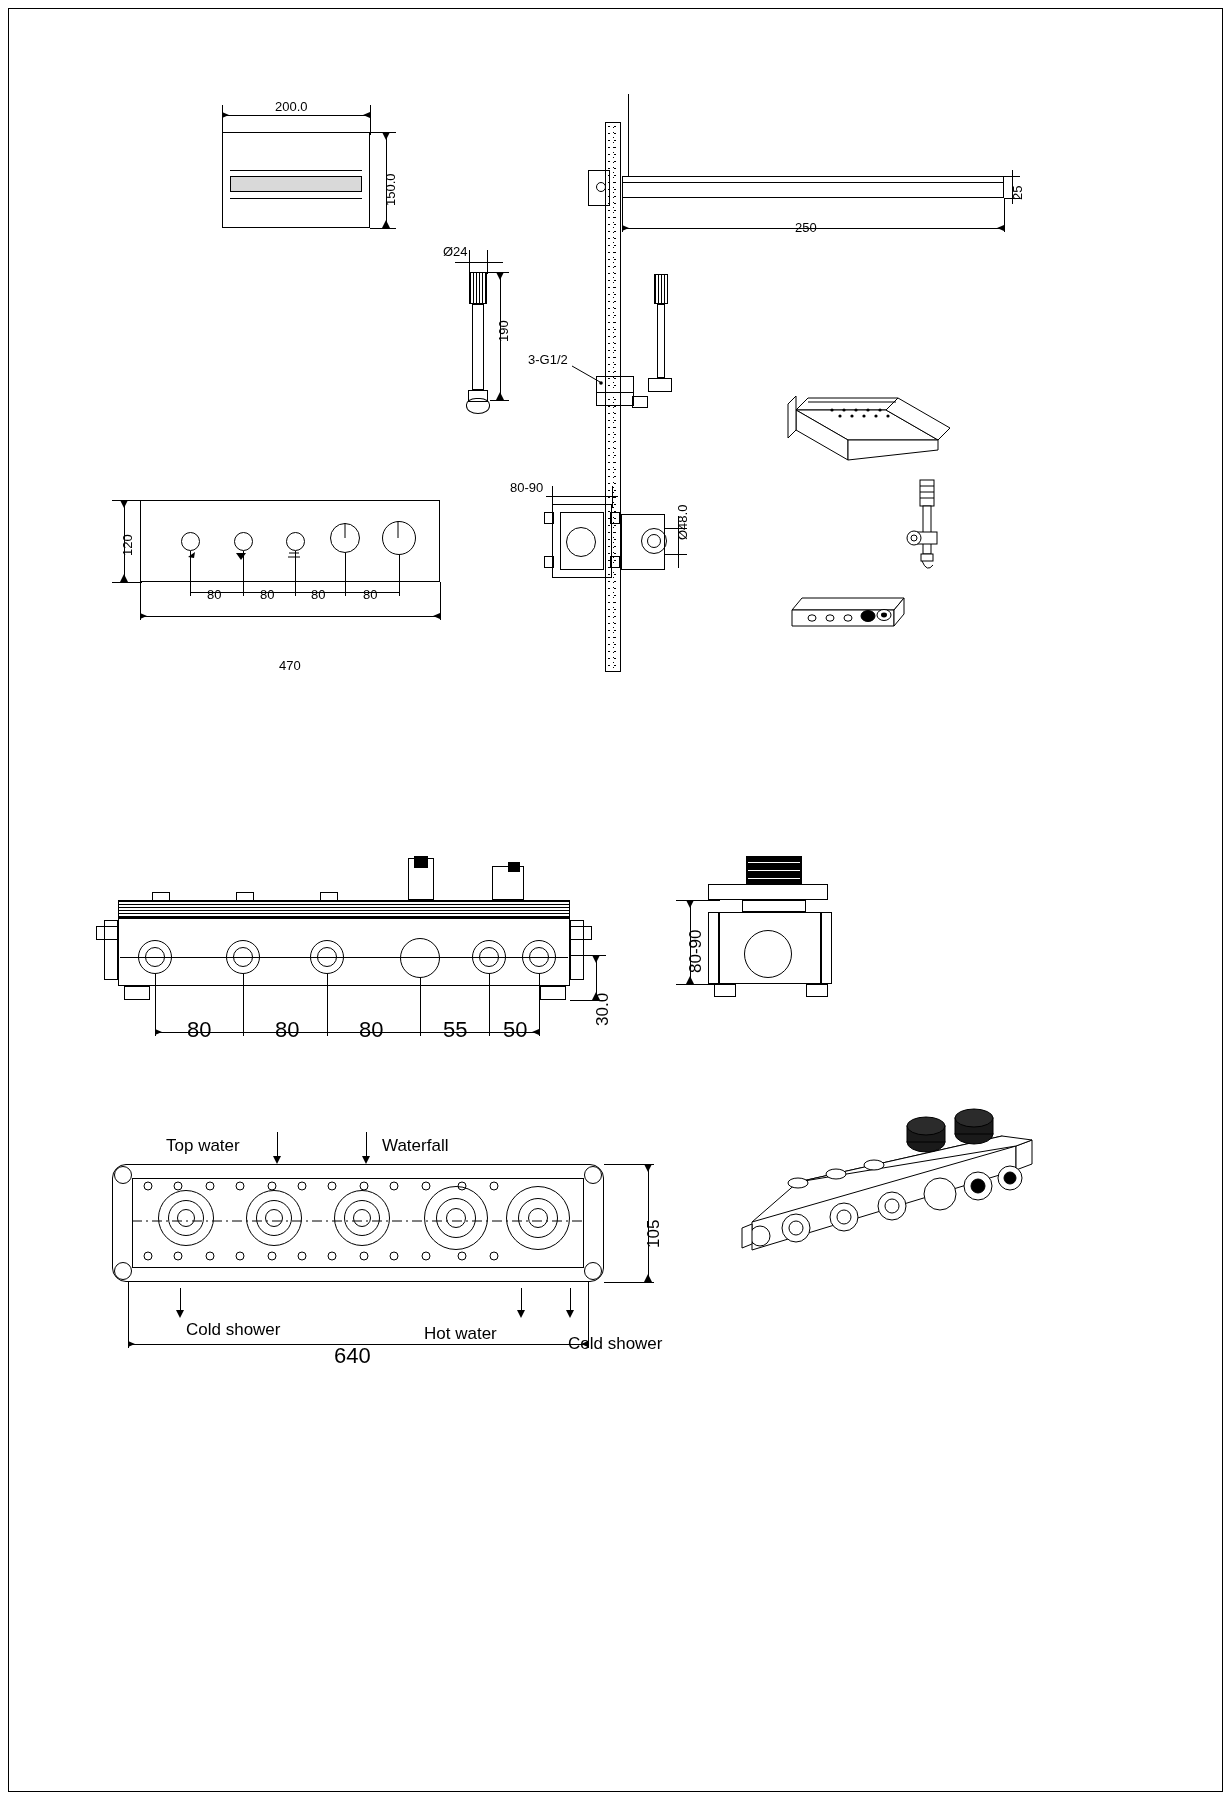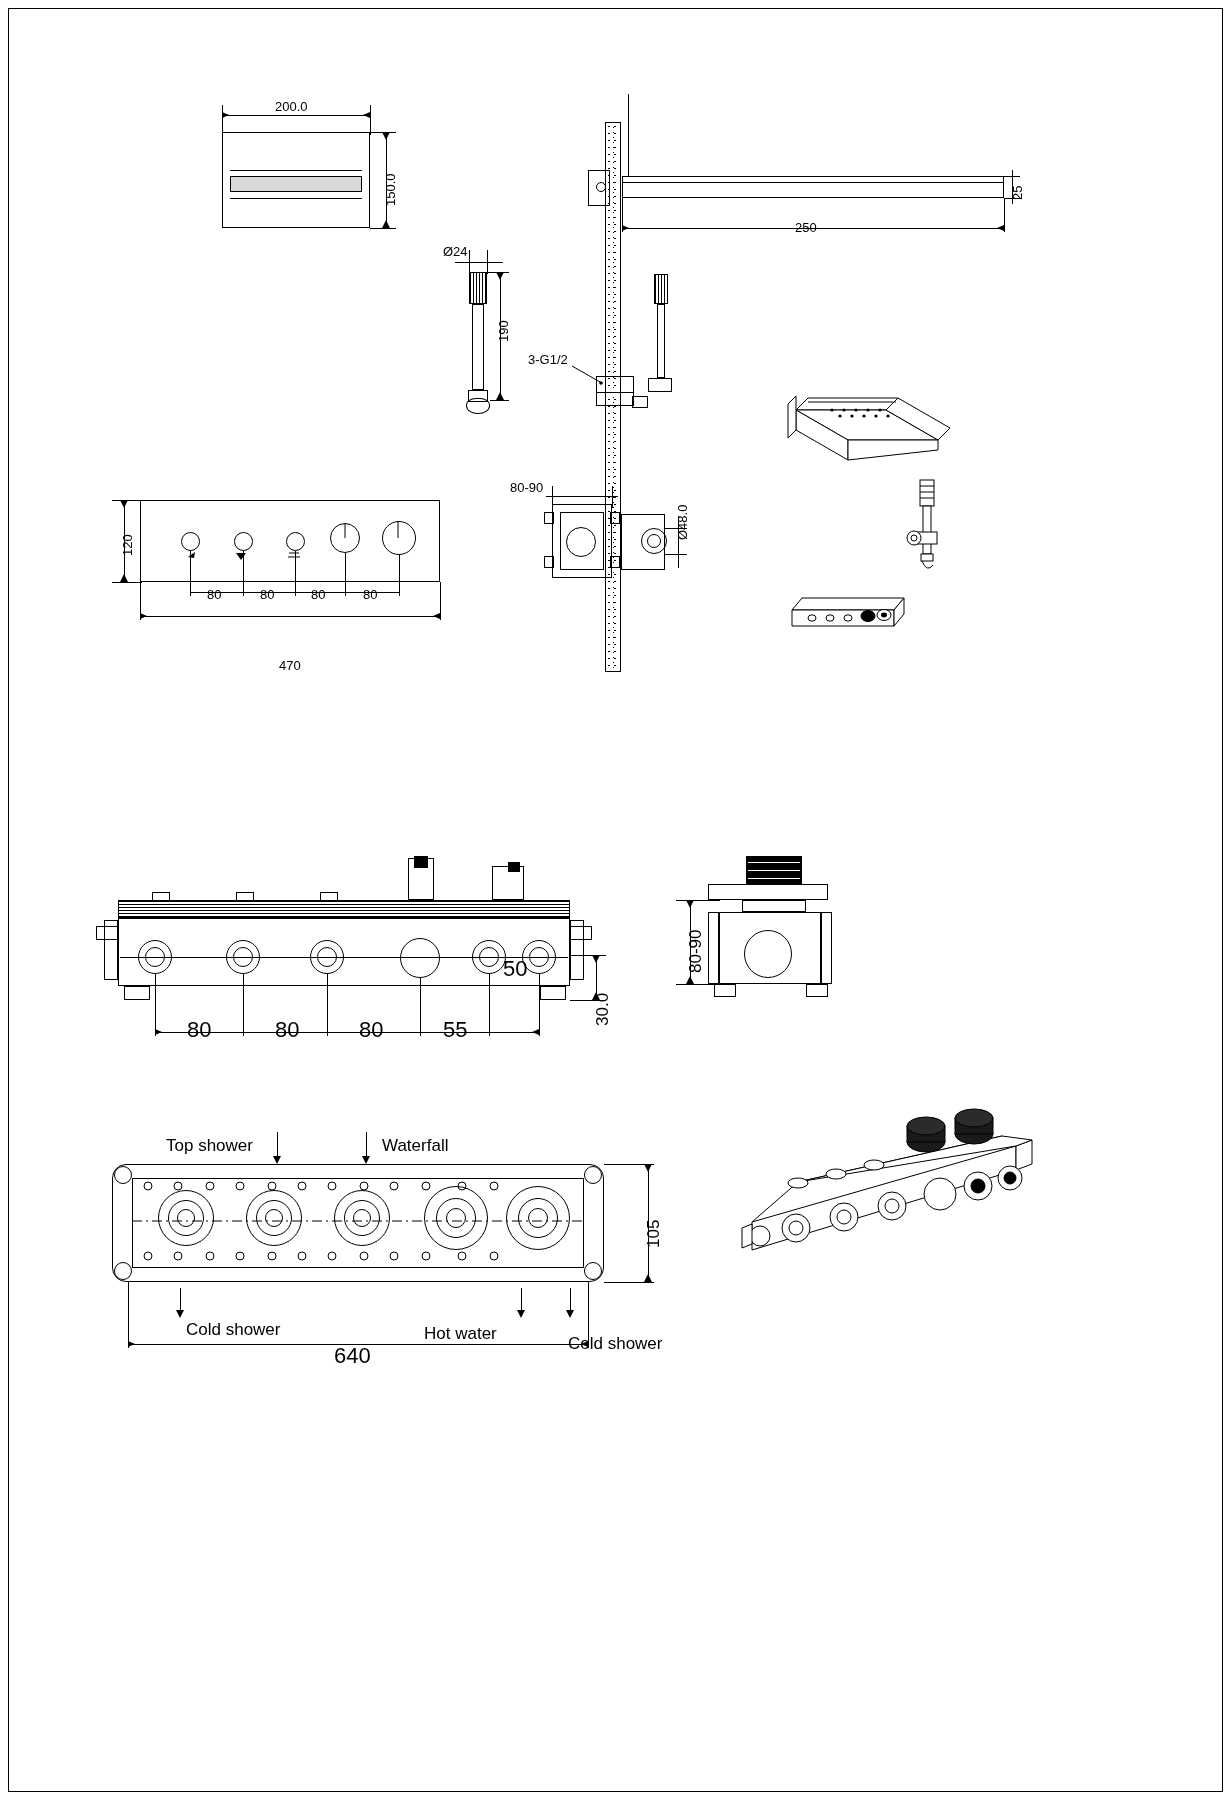--- a/index.html
+++ b/index.html
@@ -270,21 +270,21 @@
     <div class="ln v" style="left:420px;top:978px;height:58px;"></div>
     <div class="ln v" style="left:489px;top:974px;height:62px;"></div>
     <div class="ln v" style="left:539px;top:974px;height:62px;"></div>
     <div class="ln h" style="left:155px;top:1032px;width:384px;"></div>
     <div class="arrow ar-r" style="left:155px;top:1028.5px;"></div>
     <div class="arrow ar-l" style="left:532px;top:1028.5px;"></div>
     <div class="lbl big" style="left:187px;top:1019px;">80</div>
     <div class="lbl big" style="left:275px;top:1019px;">80</div>
     <div class="lbl big" style="left:359px;top:1019px;">80</div>
     <div class="lbl big" style="left:443px;top:1019px;">55</div>
-    <div class="lbl big" style="left:503px;top:958px;">50</div>
+    <div class="lbl big" style="left:503px;top:1019px;">50</div>
 
     <div class="ln h" style="left:570px;top:955px;width:36px;"></div>
     <div class="ln h" style="left:570px;top:1000px;width:36px;"></div>
     <div class="ln v" style="left:596px;top:955px;height:45px;"></div>
     <div class="arrow ar-dn" style="left:592px;top:955px;"></div>
     <div class="arrow ar-up" style="left:592px;top:992px;"></div>
     <div class="lbl med rot" style="left:594px;top:1026px;transform:rotate(-90deg);">30.0</div>
   </div>
 
   <div>
@@ -375,21 +375,21 @@
     <div class="arrow ar-up" style="left:644px;top:1274px;"></div>
     <div class="lbl med rot" style="left:645px;top:1248px;transform:rotate(-90deg);">105</div>
 
     <div class="ln v" style="left:128px;top:1282px;height:66px;"></div>
     <div class="ln v" style="left:588px;top:1282px;height:66px;"></div>
     <div class="ln h" style="left:128px;top:1344px;width:460px;"></div>
     <div class="arrow ar-r" style="left:128px;top:1340.5px;"></div>
     <div class="arrow ar-l" style="left:581px;top:1340.5px;"></div>
     <div class="lbl big" style="left:334px;top:1345px;">640</div>
 
-    <div class="lbl med" style="left:166px;top:1137px;">Top shower</div>
+    <div class="lbl med" style="left:166px;top:1137px;">Top water</div>
     <div class="ln v" style="left:277px;top:1132px;height:30px;"></div>
     <div class="arrow ar-dn" style="left:273px;top:1156px;"></div>
 
     <div class="lbl med" style="left:382px;top:1137px;">Waterfall</div>
     <div class="ln v" style="left:366px;top:1132px;height:30px;"></div>
     <div class="arrow ar-dn" style="left:362px;top:1156px;"></div>
 
     <div class="lbl med" style="left:186px;top:1321px;">Cold shower</div>
     <div class="ln v" style="left:180px;top:1288px;height:28px;"></div>
     <div class="arrow ar-dn" style="left:176px;top:1310px;"></div>

